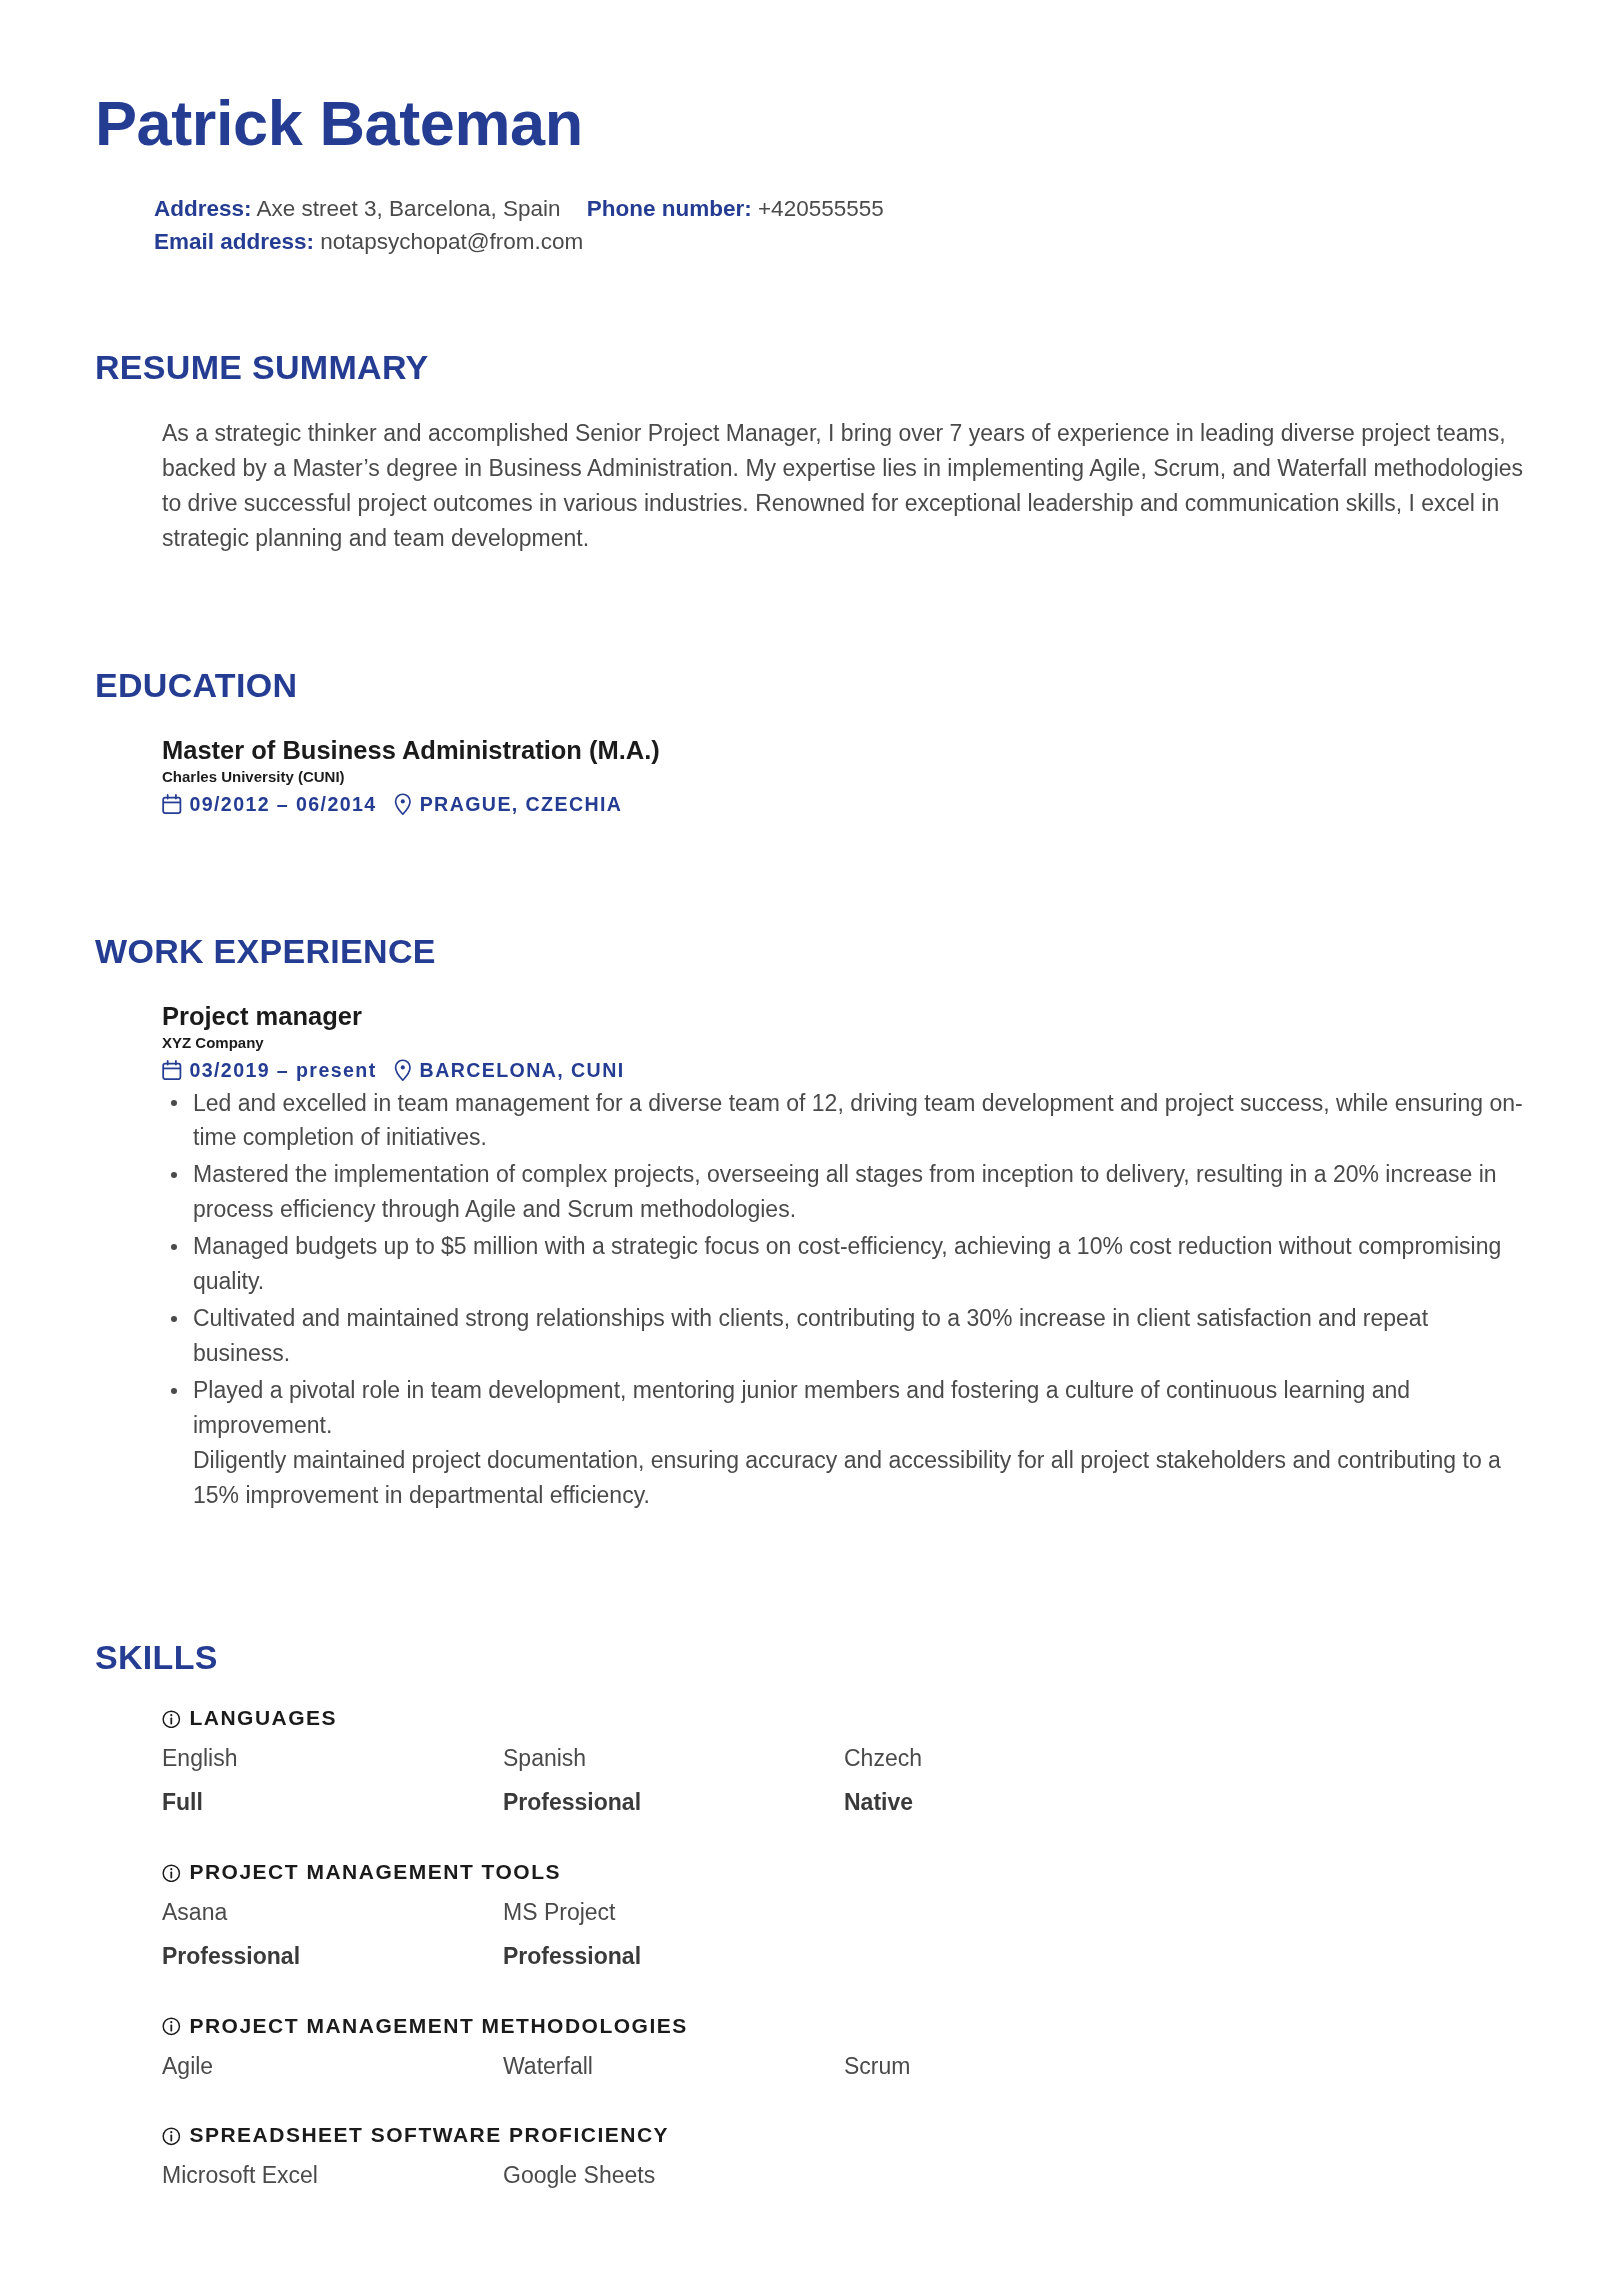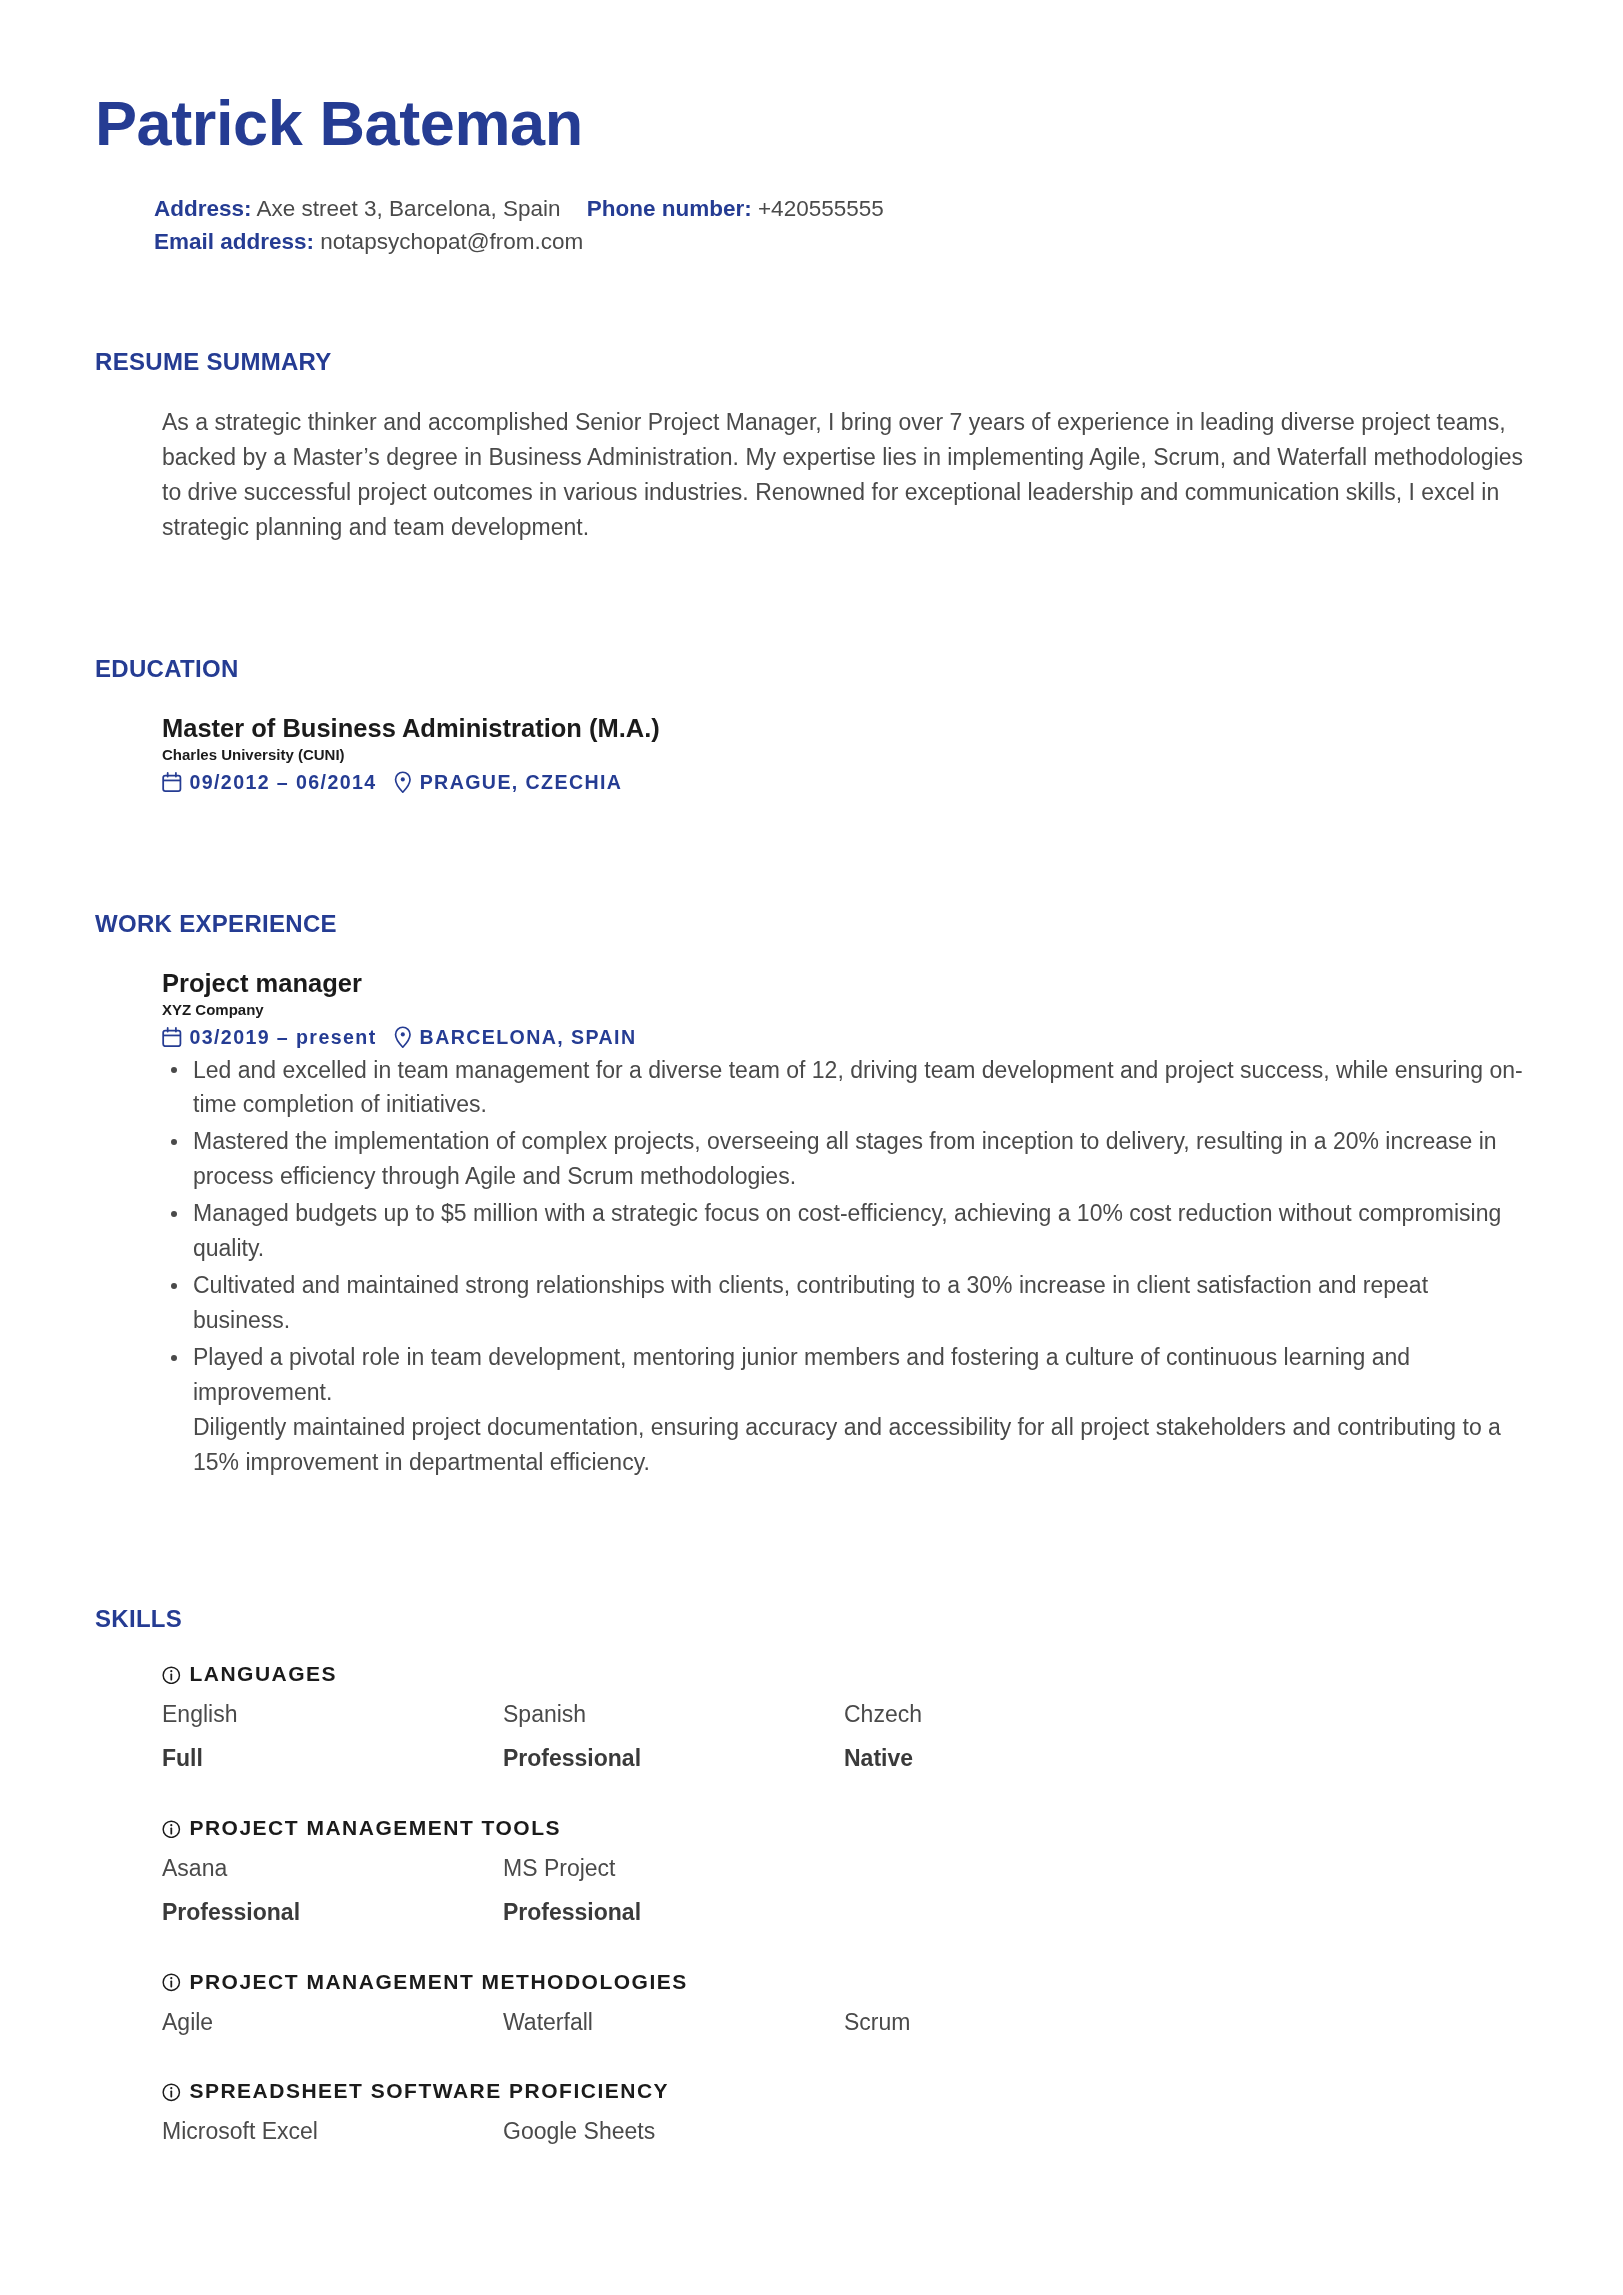--- a/index.html
+++ b/index.html
@@ -51,21 +51,21 @@
   }
   .contact-value {
     color: #4a4a4a;
     font-weight: 400;
   }
   .contact-gap { display: inline-block; width: 13.7px; }
 
   
   .section { padding-left: 95px; }
   .section-title {
-    font-size: 24px;
+    font-size: 34px;
     font-weight: 700;
     color: #253C93;
     letter-spacing: 0.3px;
     margin: 0;
     text-transform: uppercase;
   }
   .section-body { padding-left: 67px; }
 
   
   .sec-summary { margin-top: 90px; }
@@ -262,21 +262,21 @@
             </span>
             <span class="meta-text">03/2019 – present</span>
           </span>
           <span class="meta-item">
             <span class="meta-icon">
               <svg width="17.6" height="22.5" viewBox="0 0 18 23" fill="none">
                 <path d="M9 1.3c-4.1 0-7.4 3.3-7.4 7.4 0 5.3 7.4 13 7.4 13s7.4-7.7 7.4-13c0-4.1-3.3-7.4-7.4-7.4z" stroke="#253C93" stroke-width="1.7" stroke-linejoin="round"></path>
                 <circle cx="9" cy="8.6" r="2.1" fill="#253C93"></circle>
               </svg>
             </span>
-            <span class="meta-text">BARCELONA, SPAIN</span>
+            <span class="meta-text">BARCELONA, CUNI</span>
           </span>
         </div>
 
         <ul class="bullets">
           <li>
             <span>Led and excelled in team management for a diverse team of 12, driving team development and project success, while ensuring on-time completion of initiatives.</span>
           </li>
           <li>
             <span>Mastered the implementation of complex projects, overseeing all stages from inception to delivery, resulting in a 20% increase in process efficiency through Agile and Scrum methodologies.</span>
           </li>

